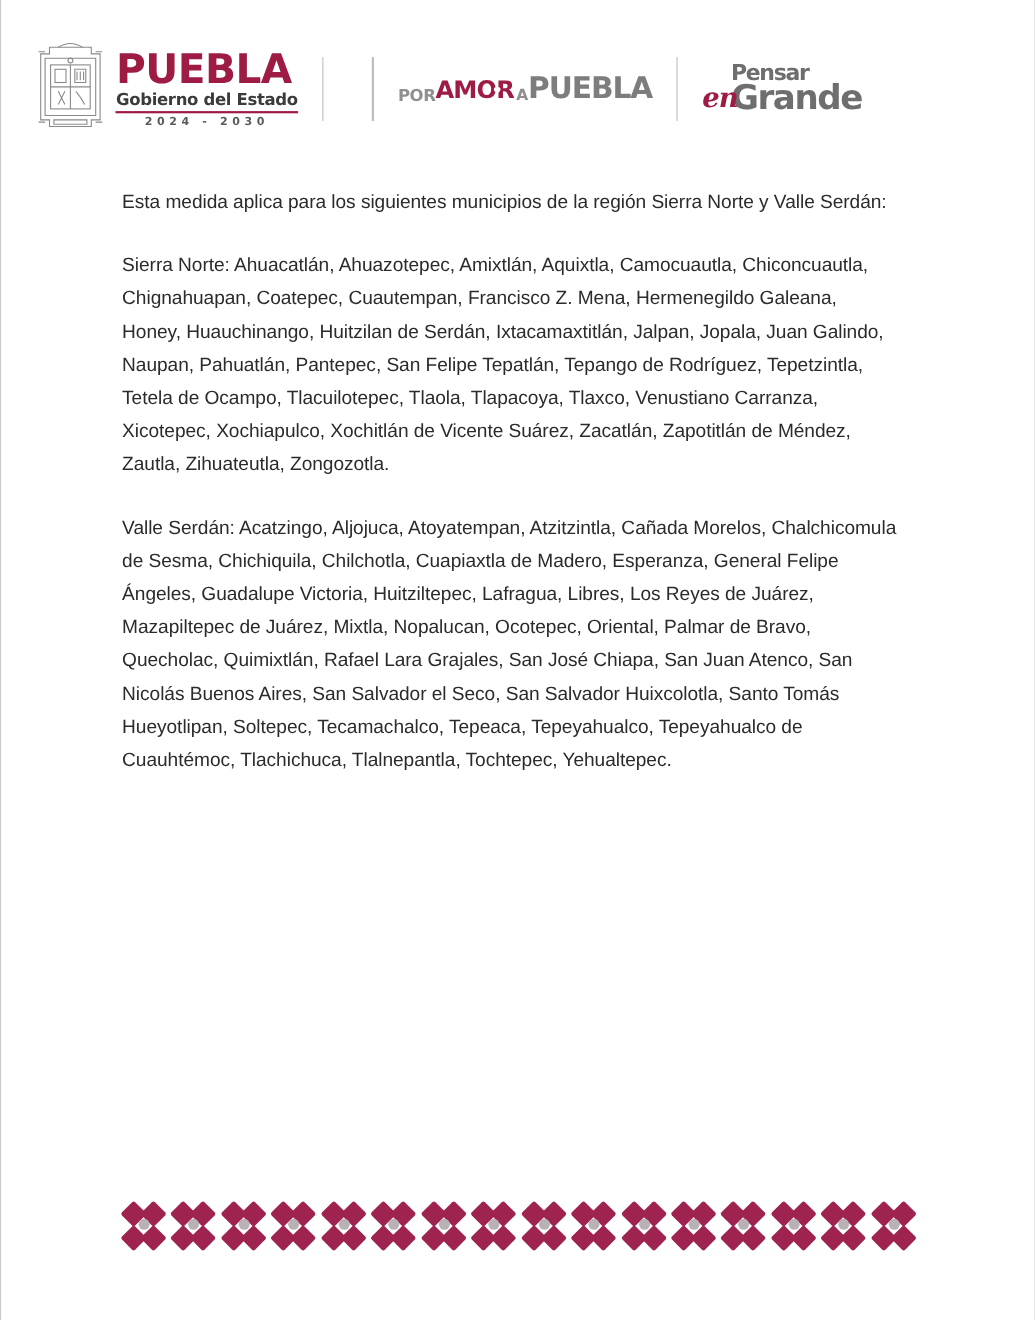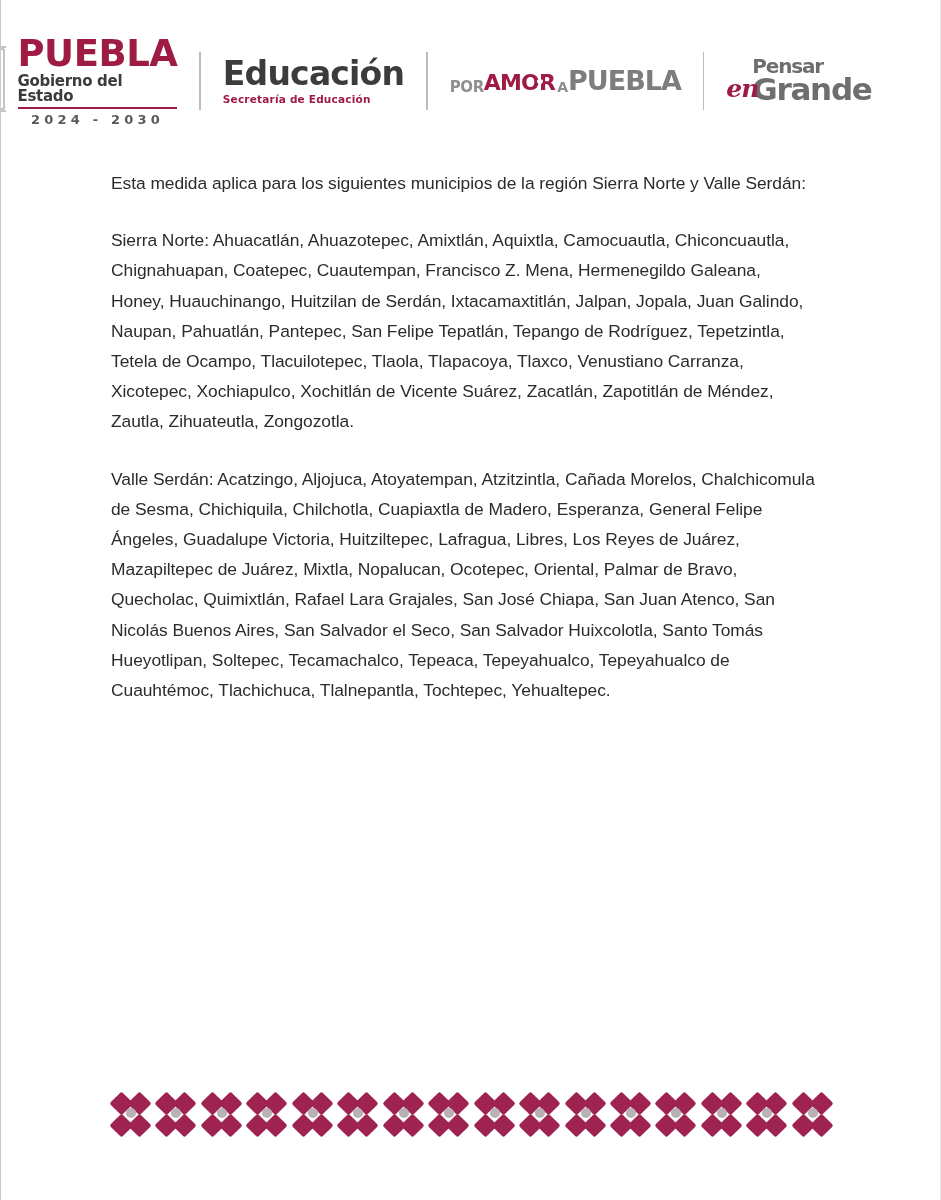--- a/index.html
+++ b/index.html
@@ -65,21 +65,21 @@
     letter-spacing: -0.3px;
     font-family: "DejaVu Sans", sans-serif;
   }
   .puebla-rule {
     height: 1.5px;
     background: #9e1b44;
     margin-top: 3px;
     width: 100%;
   }
   .puebla-years {
-    font-size: 13px;
+    font-size: 10px;
     font-weight: bold;
     color: #5a5a5a;
     letter-spacing: 4.2px;
     margin-top: 4px;
     text-align: center;
     font-family: "DejaVu Sans", sans-serif;
   }
 
   .divider {
     width: 1.5px;
@@ -250,24 +250,20 @@
       <div class="puebla-mark">
         <div class="puebla-main">PUEBLA</div>
         <div class="puebla-sub">Gobierno del Estado</div>
         <div class="puebla-rule"></div>
         <div class="puebla-years">2024 - 2030</div>
       </div>
     </div>
 
     <div class="divider"></div>
 
-    <div class="edu-mark">
-      <div class="edu-main">Educación</div>
-      <div class="edu-sub">Secretaría de Educación</div>
-    </div>
 
     <div class="divider"></div>
 
     <div class="amor-mark">
       <div class="amor-top">
         <span class="amor-por">POR</span>
         <span class="amor-amor">
           <span>AMOR</span>
           <svg class="amor-heart" viewBox="0 0 10 10">
             <path d="M5 9 C1 6 0.5 3.5 2 2.2 C3.2 1.2 4.4 2 5 3 C5.6 2 6.8 1.2 8 2.2 C9.5 3.5 9 6 5 9 Z" fill="#ffffff"></path>

